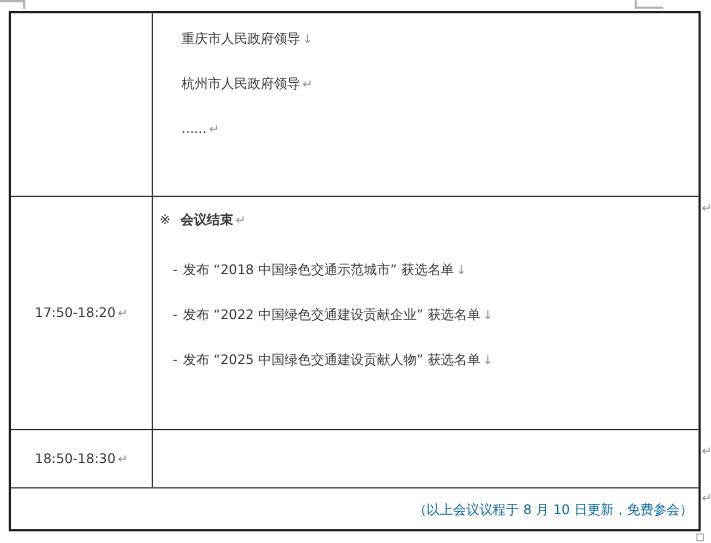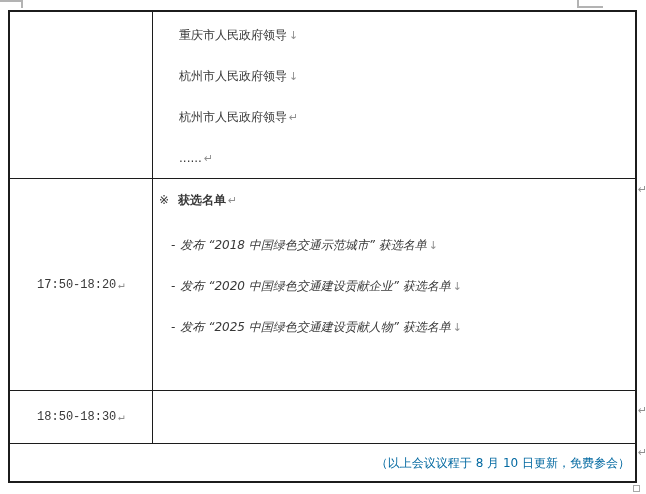--- a/index.html
+++ b/index.html
@@ -30,37 +30,36 @@
     display:flex;flex-direction:column;
     background:#fff;
   }
   .row{display:flex;box-sizing:border-box;}
   .row-divided{border-bottom:1px solid #1c1c1c;}
   .row1{height:167px;}
   .row2{height:212px;}
   .row3{height:53px;}
   .row4{flex:1;}
   .time-cell{
-    width:143px;box-sizing:border-box;
+    width:129px;box-sizing:border-box;
     border-right:1px solid #1c1c1c;
     display:flex;align-items:center;justify-content:center;
     flex-shrink:0;
-    font-family:Liberation Mono, monospace;
   }
   .content-cell{flex:1;box-sizing:border-box;overflow:hidden;}
   .row1 .content-cell{padding-top:15px;}
   .row2 .content-cell{padding-top:13px;}
   .row3 .content-cell{display:flex;align-items:center;}
 
   p{margin:0;}
   .gov-line{padding-left:26px;margin-bottom:24px;}
   .heading-line{padding-left:6px;margin-bottom:28px;}
   .heading-line b{font-weight:bold;}
   .marker{display:inline-block;margin-right:9px;}
-  .bullet-line{padding-left:18px;margin-bottom:24px;font-style:italic;}
+  .bullet-line{padding-left:18px;margin-bottom:24px;}
   .dash{display:inline-block;margin-right:5px;}
   .summary-line{padding-left:6px;}
 
   .fmt-mark{color:#8f8f8f;font-size:11px;margin-left:2px;}
   .note-cell{
     flex:1;display:flex;align-items:center;justify-content:flex-end;
     padding-right:5px;box-sizing:border-box;
   }
   .note-text{color:#0369a1;}
 
@@ -88,34 +87,33 @@
   <div class="artifact a-tl-v"></div>
   <div class="artifact a-tm-v"></div>
   <div class="artifact a-tm-h"></div>
 
   <div class="agenda-table">
 
     <div class="row row1 row-divided">
       <div class="time-cell"></div>
       <div class="content-cell">
         <p class="gov-line"><span>重庆市人民政府领导</span><span class="fmt-mark">↓</span></p>
-        <p class="gov-line"><span>杭州市人民政府领导</span><span class="fmt-mark">↓</span></p>
         <p class="gov-line"><span>杭州市人民政府领导</span><span class="fmt-mark">↵</span></p>
         <p class="gov-line"><span>......</span><span class="fmt-mark">↵</span></p>
       </div>
     </div>
 
     <div class="row row2 row-divided">
       <div class="time-cell">
         <p><span>17:50-18:20</span><span class="fmt-mark">↵</span></p>
       </div>
       <div class="content-cell">
-        <p class="heading-line"><span class="marker">※</span><b>获选名单</b><span class="fmt-mark">↵</span></p>
+        <p class="heading-line"><span class="marker">※</span><b>会议结束</b><span class="fmt-mark">↵</span></p>
         <p class="bullet-line"><span class="dash">-</span><span>发布 “2018 中国绿色交通示范城市” 获选名单</span><span class="fmt-mark">↓</span></p>
-        <p class="bullet-line"><span class="dash">-</span><span>发布 “2020 中国绿色交通建设贡献企业” 获选名单</span><span class="fmt-mark">↓</span></p>
+        <p class="bullet-line"><span class="dash">-</span><span>发布 “2022 中国绿色交通建设贡献企业” 获选名单</span><span class="fmt-mark">↓</span></p>
         <p class="bullet-line"><span class="dash">-</span><span>发布 “2025 中国绿色交通建设贡献人物” 获选名单</span><span class="fmt-mark">↓</span></p>
       </div>
     </div>
 
     <div class="row row3 row-divided">
       <div class="time-cell">
         <p><span>18:50-18:30</span><span class="fmt-mark">↵</span></p>
       </div>
     </div>
 

